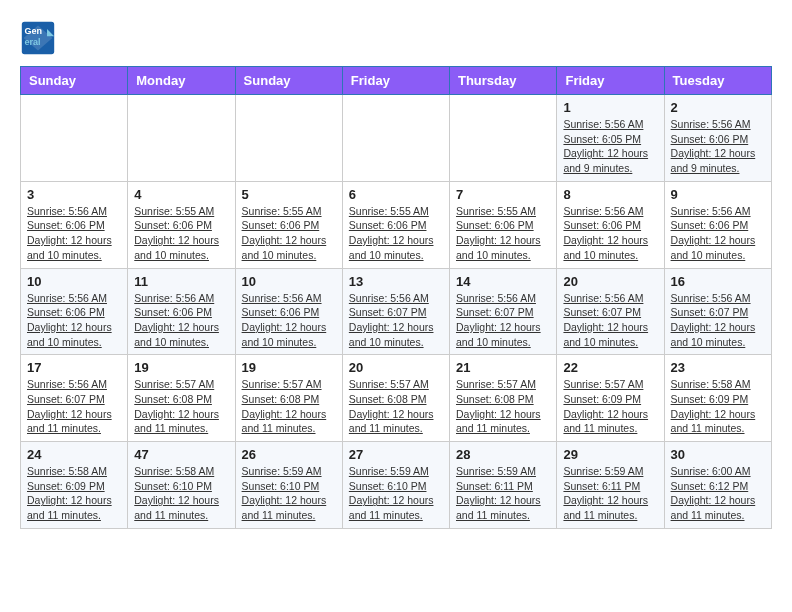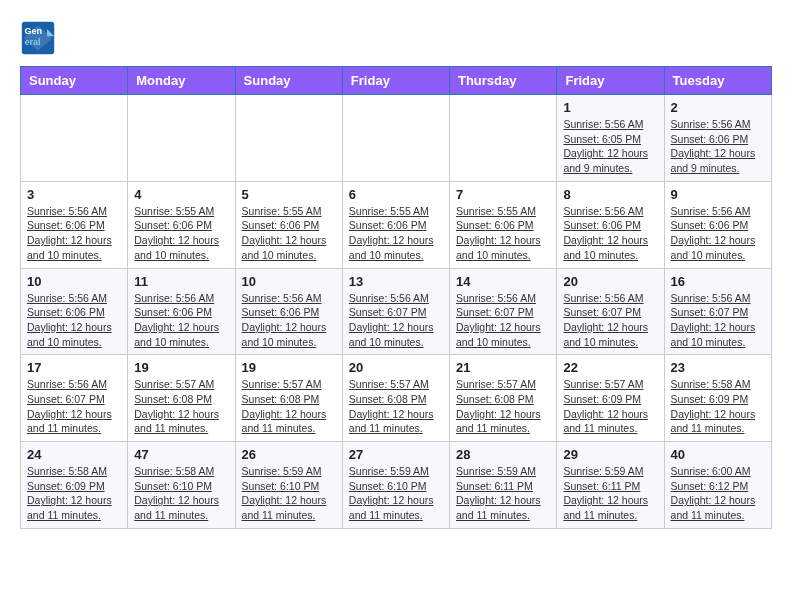--- a/index.html
+++ b/index.html
@@ -311,20 +311,20 @@
 Sunset: 6:11 PM
 Daylight: 12 hours and 11 minutes.</div>
         </td>
         <td>
           <span class="day-num">29</span>
           <div class="day-info" style="white-space: pre-line;">Sunrise: 5:59 AM
 Sunset: 6:11 PM
 Daylight: 12 hours and 11 minutes.</div>
         </td>
         <td>
-          <span class="day-num">40</span>
+          <span class="day-num">30</span>
           <div class="day-info" style="white-space: pre-line;">Sunrise: 6:00 AM
 Sunset: 6:12 PM
 Daylight: 12 hours and 11 minutes.</div>
         </td>
       </tr>
     </tbody>
 </table>
 
 </body></html>

